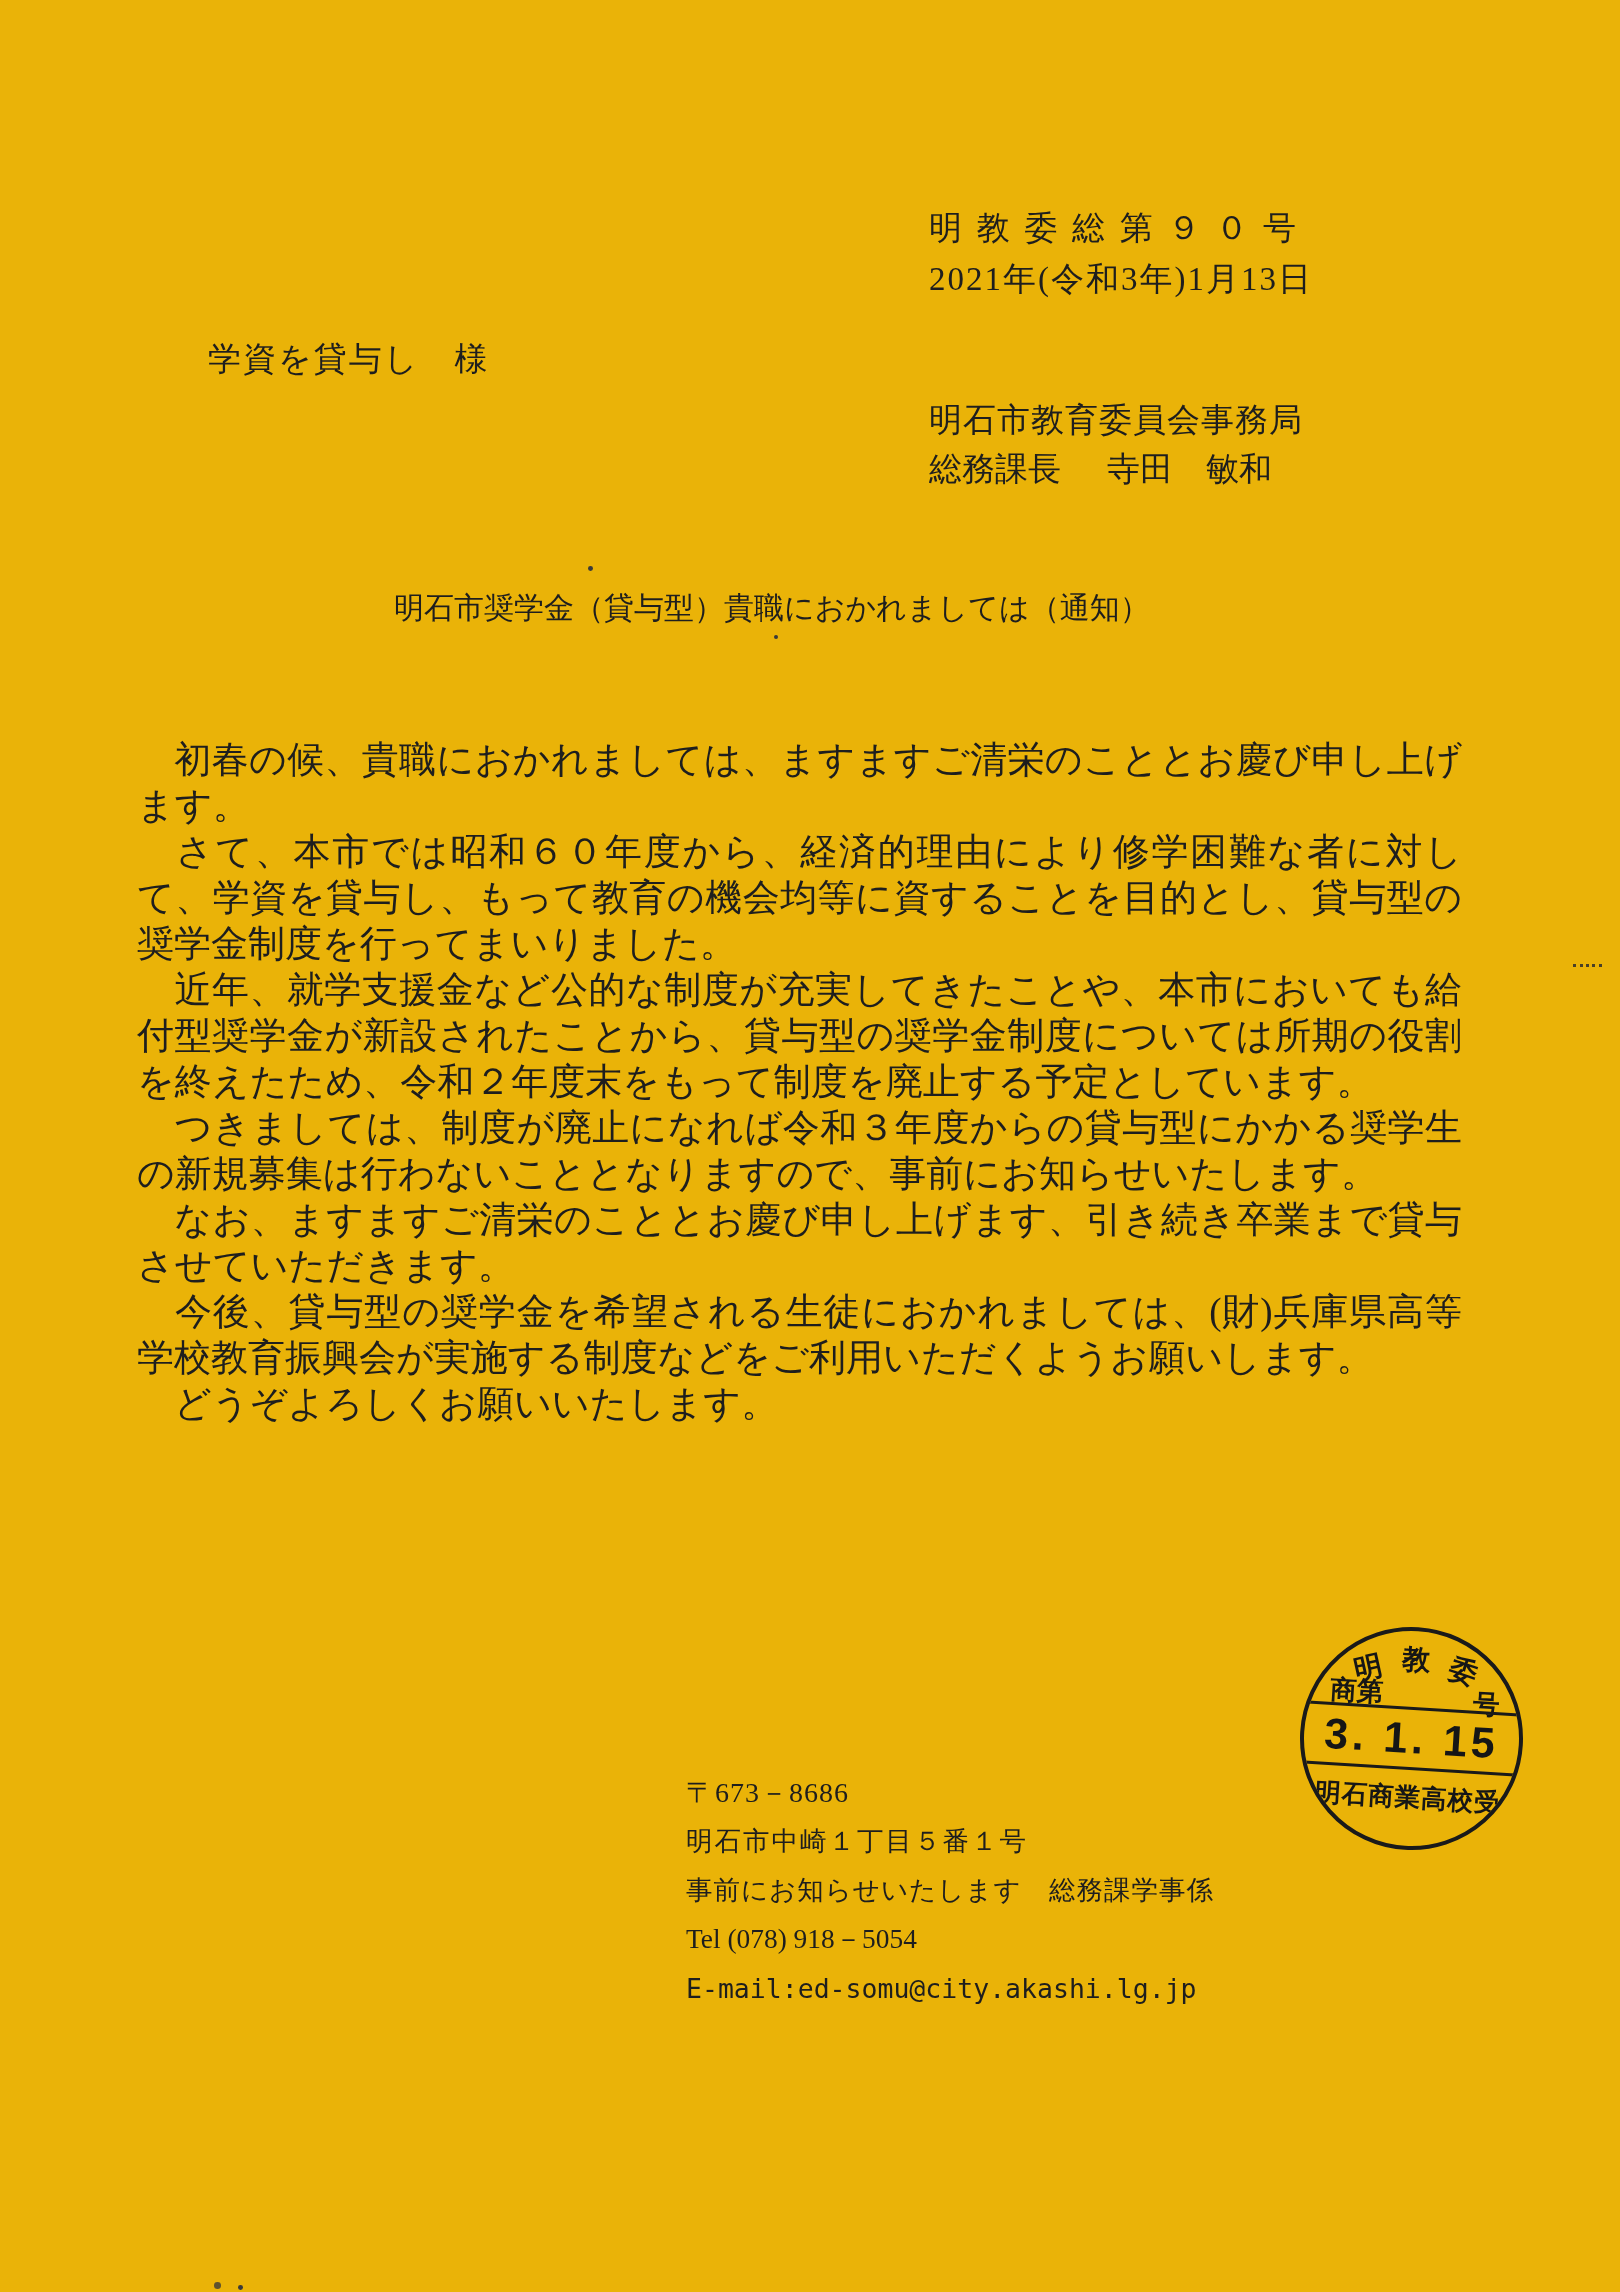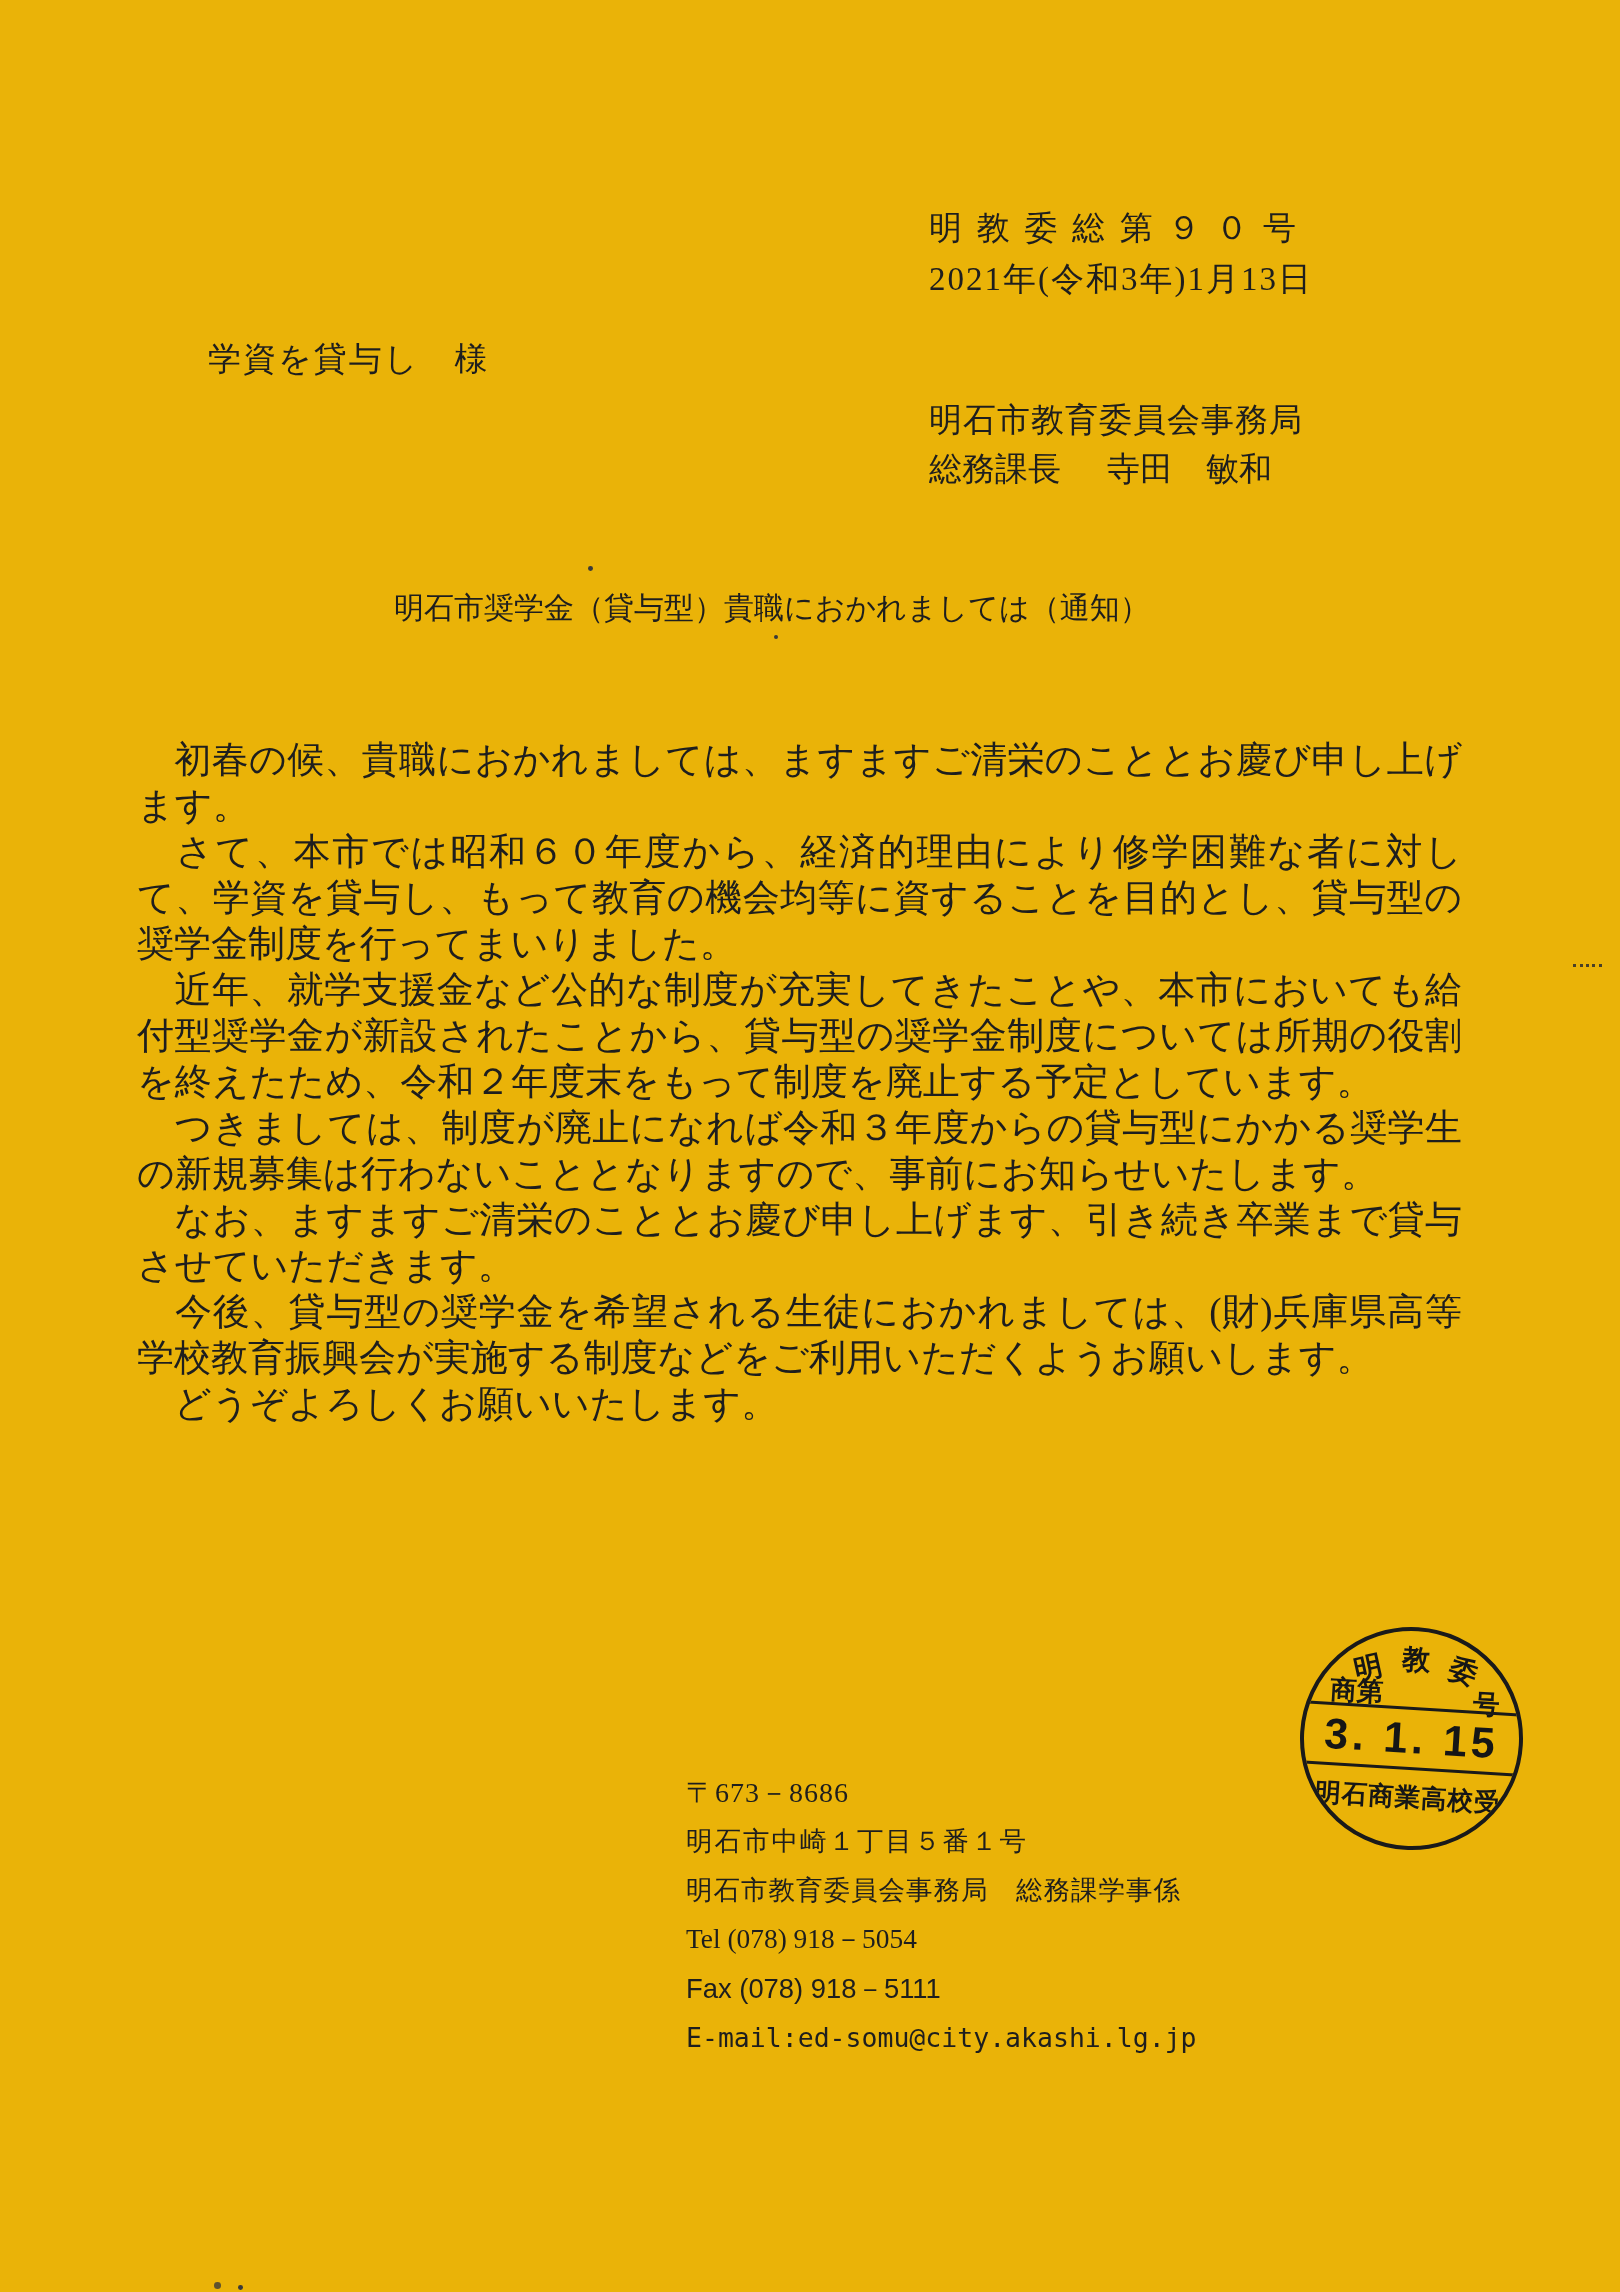--- a/index.html
+++ b/index.html
@@ -113,23 +113,22 @@
     </div>
     <div class="stamp-band">
       <span>3. 1. 15</span>
     </div>
     <div class="stamp-bottom">明石商業高校受</div>
   </div>
 
   <div class="footer">
     <div class="line postal">〒673－8686</div>
     <div class="line address">明石市中崎１丁目５番１号</div>
-    <div class="line office">明石市教育委員会事務局　総務課学事係</div>
+    <div class="line office">事前にお知らせいたします　総務課学事係</div>
     <div class="line tel">Tel (078) 918－5054</div>
-    <div class="line fax">Fax (078) 918－5111</div>
     <div class="line email">E-mail:ed-somu@city.akashi.lg.jp</div>
   </div>
 
   <div class="speck s1"></div>
   <div class="speck s2"></div>
   <div class="dashes"></div>
   <div class="speck s4"></div>
   <div class="speck s5"></div>
 
 </div>

